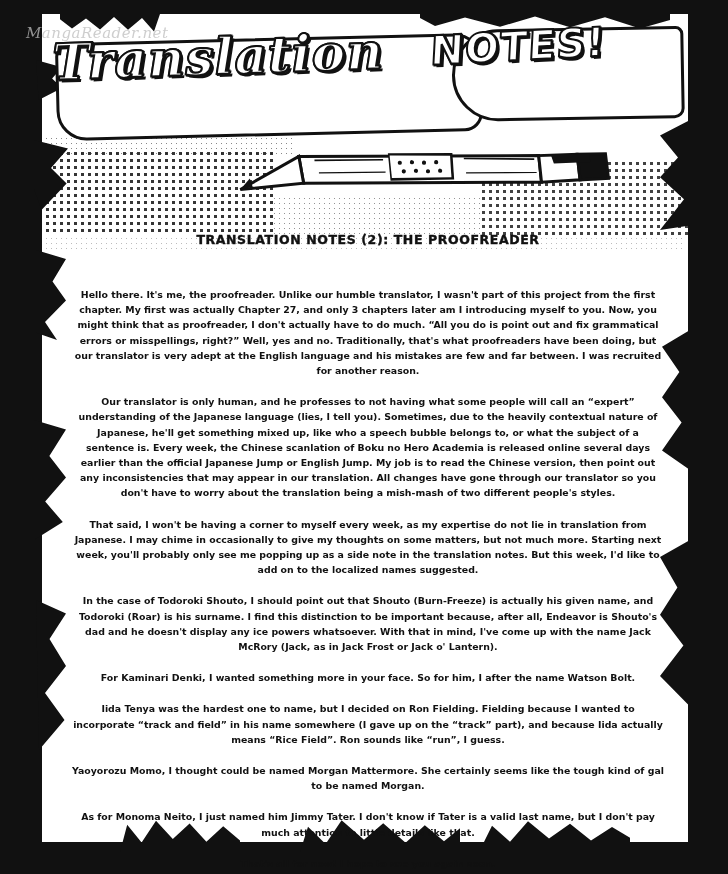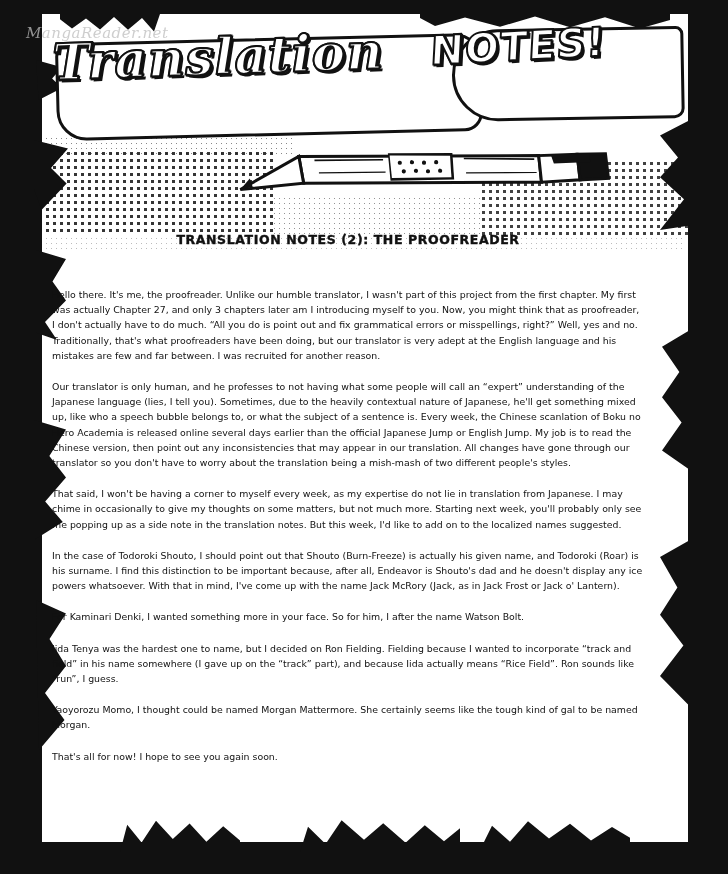--- a/index.html
+++ b/index.html
@@ -138,42 +138,42 @@
     top: 128px;
     width: 380px;
     height: 86px;
     transform: rotate(7deg);
   }
 
   
   .article {
     position: absolute;
     z-index: 6;
-    left: 52px;
+    left: 72px;
     top: 232px;
     width: 592px;
   }
   .article-heading {
     font-family: "DejaVu Sans", sans-serif;
     font-weight: bold;
     font-size: 12.5px;
     letter-spacing: 0.6px;
     color: #111;
     text-align: center;
     margin: 0 0 40px 0;
     -webkit-text-stroke: 0.4px #111;
   }
   .para {
     font-family: "DejaVu Sans", sans-serif;
-    font-weight: normal;
+    font-weight: bold;
     font-size: 9.4px;
     line-height: 15.2px;
     color: #111;
     margin: 0 0 16px 0;
-    text-align: left;
+    text-align: center;
   }
   .para:last-child { margin-bottom: 0; }
 
   
   .watermark {
     position: absolute;
     z-index: 8;
     left: 26px;
     top: 24px;
     font-family: "DejaVu Serif", serif;
@@ -253,18 +253,19 @@
 
   <div class="article">
     <h1 class="article-heading">TRANSLATION NOTES (2): THE PROOFREADER</h1>
     <p class="para">Hello there. It's me, the proofreader. Unlike our humble translator, I wasn't part of this project from the first chapter. My first was actually Chapter 27, and only 3 chapters later am I introducing myself to you. Now, you might think that as proofreader, I don't actually have to do much. “All you do is point out and fix grammatical errors or misspellings, right?” Well, yes and no. Traditionally, that's what proofreaders have been doing, but our translator is very adept at the English language and his mistakes are few and far between. I was recruited for another reason.</p>
     <p class="para">Our translator is only human, and he professes to not having what some people will call an “expert” understanding of the Japanese language (lies, I tell you). Sometimes, due to the heavily contextual nature of Japanese, he'll get something mixed up, like who a speech bubble belongs to, or what the subject of a sentence is. Every week, the Chinese scanlation of Boku no Hero Academia is released online several days earlier than the official Japanese Jump or English Jump. My job is to read the Chinese version, then point out any inconsistencies that may appear in our translation. All changes have gone through our translator so you don't have to worry about the translation being a mish-mash of two different people's styles.</p>
     <p class="para">That said, I won't be having a corner to myself every week, as my expertise do not lie in translation from Japanese. I may chime in occasionally to give my thoughts on some matters, but not much more. Starting next week, you'll probably only see me popping up as a side note in the translation notes. But this week, I'd like to add on to the localized names suggested.</p>
     <p class="para">In the case of Todoroki Shouto, I should point out that Shouto (Burn-Freeze) is actually his given name, and Todoroki (Roar) is his surname. I find this distinction to be important because, after all, Endeavor is Shouto's dad and he doesn't display any ice powers whatsoever. With that in mind, I've come up with the name Jack McRory (Jack, as in Jack Frost or Jack o' Lantern).</p>
     <p class="para">For Kaminari Denki, I wanted something more in your face. So for him, I after the name Watson Bolt.</p>
     <p class="para">Iida Tenya was the hardest one to name, but I decided on Ron Fielding. Fielding because I wanted to incorporate “track and field” in his name somewhere (I gave up on the “track” part), and because Iida actually means “Rice Field”. Ron sounds like “run”, I guess.</p>
     <p class="para">Yaoyorozu Momo, I thought could be named Morgan Mattermore. She certainly seems like the tough kind of gal to be named Morgan.</p>
+    <p class="para">As for Monoma Neito, I just named him Jimmy Tater. I don't know if Tater is a valid last name, but I don't pay much attention to little details like that.</p>
     <p class="para">That's all for now! I hope to see you again soon.</p>
   </div>
 
   <div class="watermark">MangaReader.net</div>
 
 </div>
 
 </body></html>

